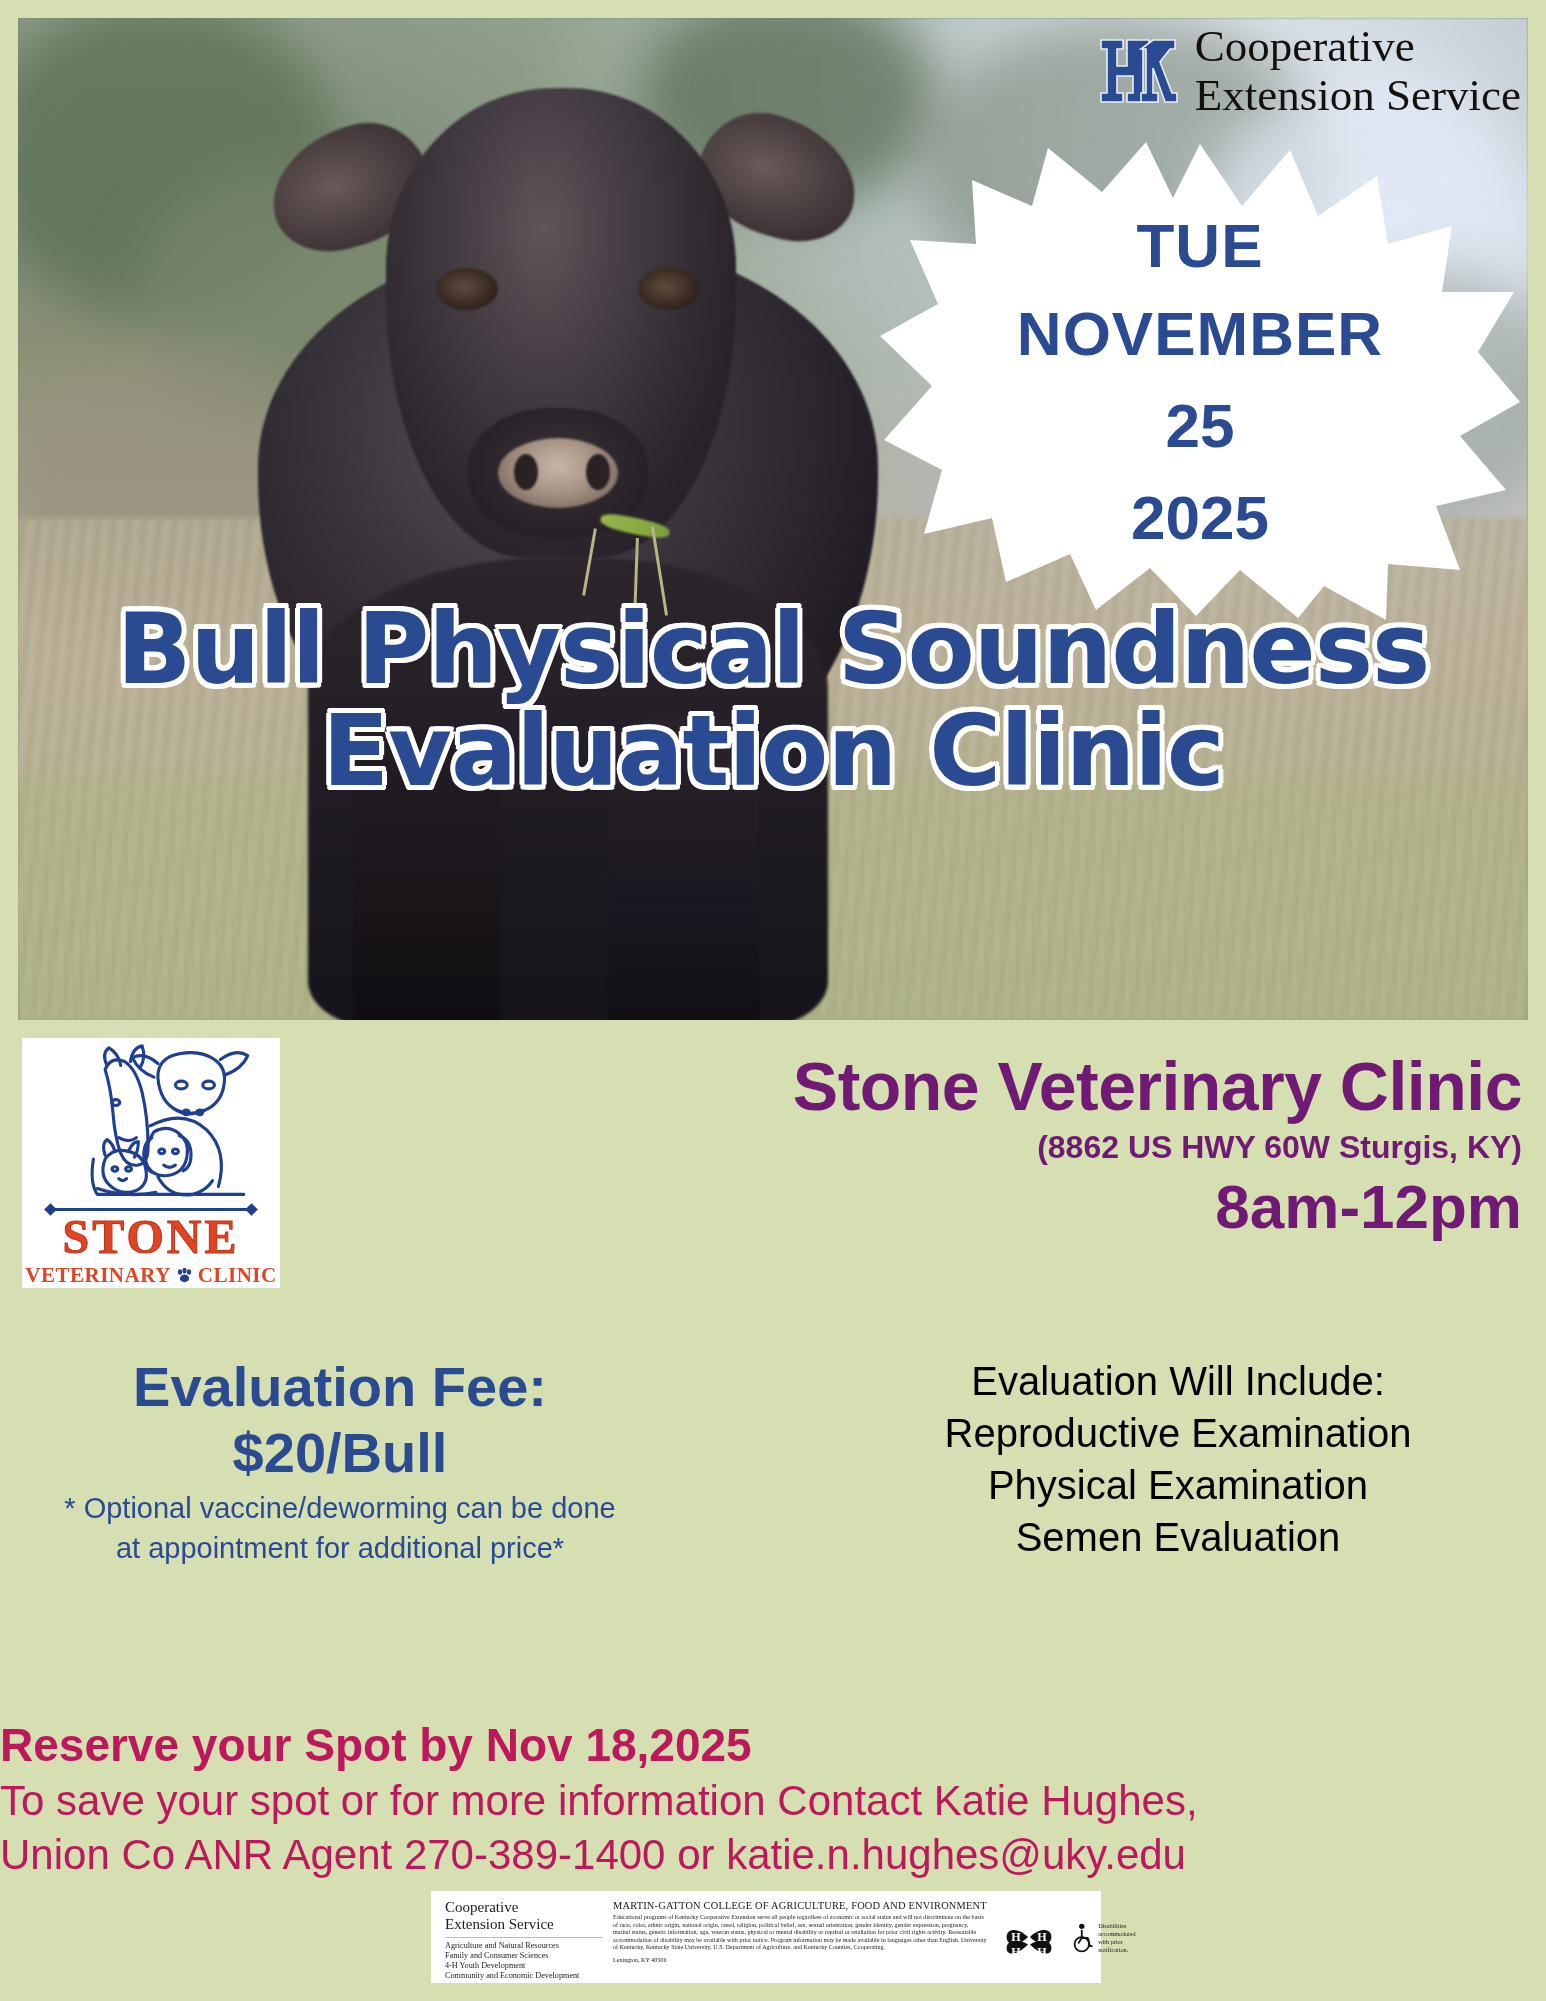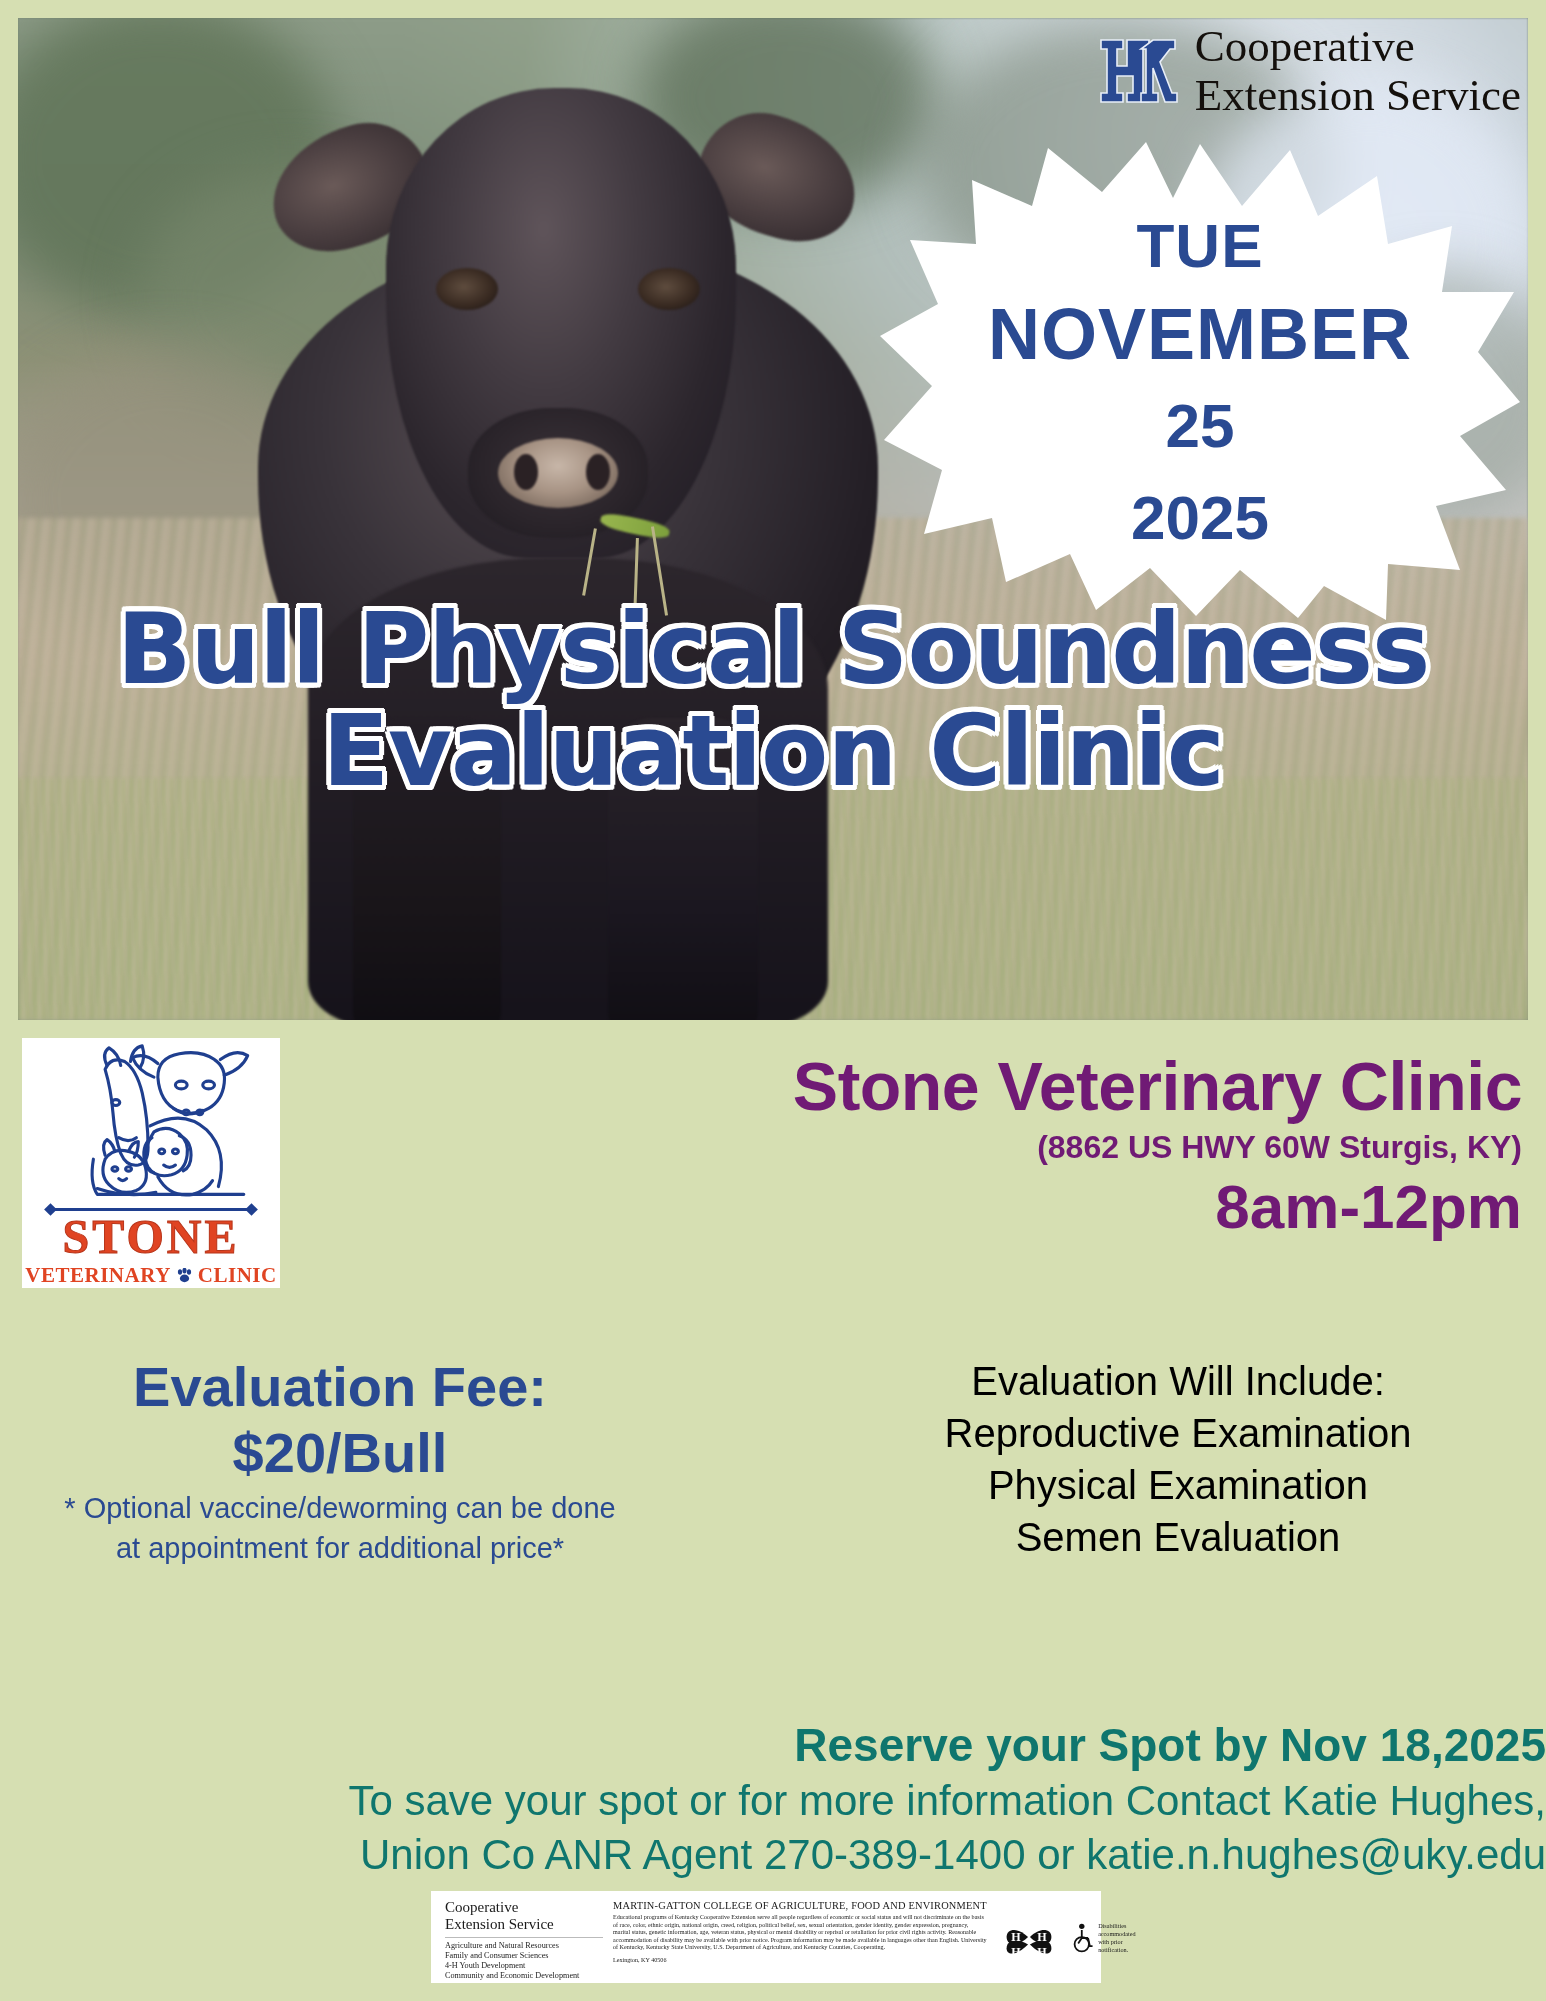--- a/index.html
+++ b/index.html
@@ -137,21 +137,21 @@
     position:absolute; left:880px; top:140px; width:640px; height:480px; z-index:5;
   }
   .burst svg { position:absolute; inset:0; width:100%; height:100%; }
   .burst-text {
     position:absolute; inset:0;
     display:flex; flex-direction:column; align-items:center; justify-content:center;
     color:#2a4a92; font-weight:bold; text-align:center;
     padding-top:8px;
   }
   .burst-text .d1 { font-size:62px; letter-spacing:1px; line-height:84px; }
-  .burst-text .d2 { font-size:72px; letter-spacing:1px; line-height:92px; }
+  .burst-text .d2 { font-size:62px; letter-spacing:1px; line-height:92px; }
   .burst-text .d3 { font-size:62px; line-height:92px; }
   .burst-text .d4 { font-size:62px; line-height:92px; }
 
   
   .title {
     position:absolute; left:0; right:0; top:598px; z-index:7;
     text-align:center;
     font-family:"DejaVu Sans", sans-serif;
     font-weight:bold;
     color:#2a4a92;
@@ -213,21 +213,21 @@
 
   .include {
     position:absolute; right:18px; top:1355px; width:700px; z-index:8;
     text-align:center; color:#000000;
   }
   .include div { font-size:40px; line-height:52px; }
 
   
   .reserve {
     position:absolute; left:0; right:0; top:1716px; z-index:8;
-    text-align:right; color:#0f766e;
+    text-align:left; color:#be185d;
   }
   .reserve .head { font-size:46px; font-weight:bold; line-height:58px; }
   .reserve .line { font-size:42px; line-height:54px; }
 
   
   .footer {
     position:absolute; left:431px; top:1891px; width:670px; height:92px;
     background:#fff; z-index:9;
     display:flex; gap:10px; padding:8px 10px 6px 14px;
     font-family:"Liberation Serif", serif; color:#1a1a1a;

